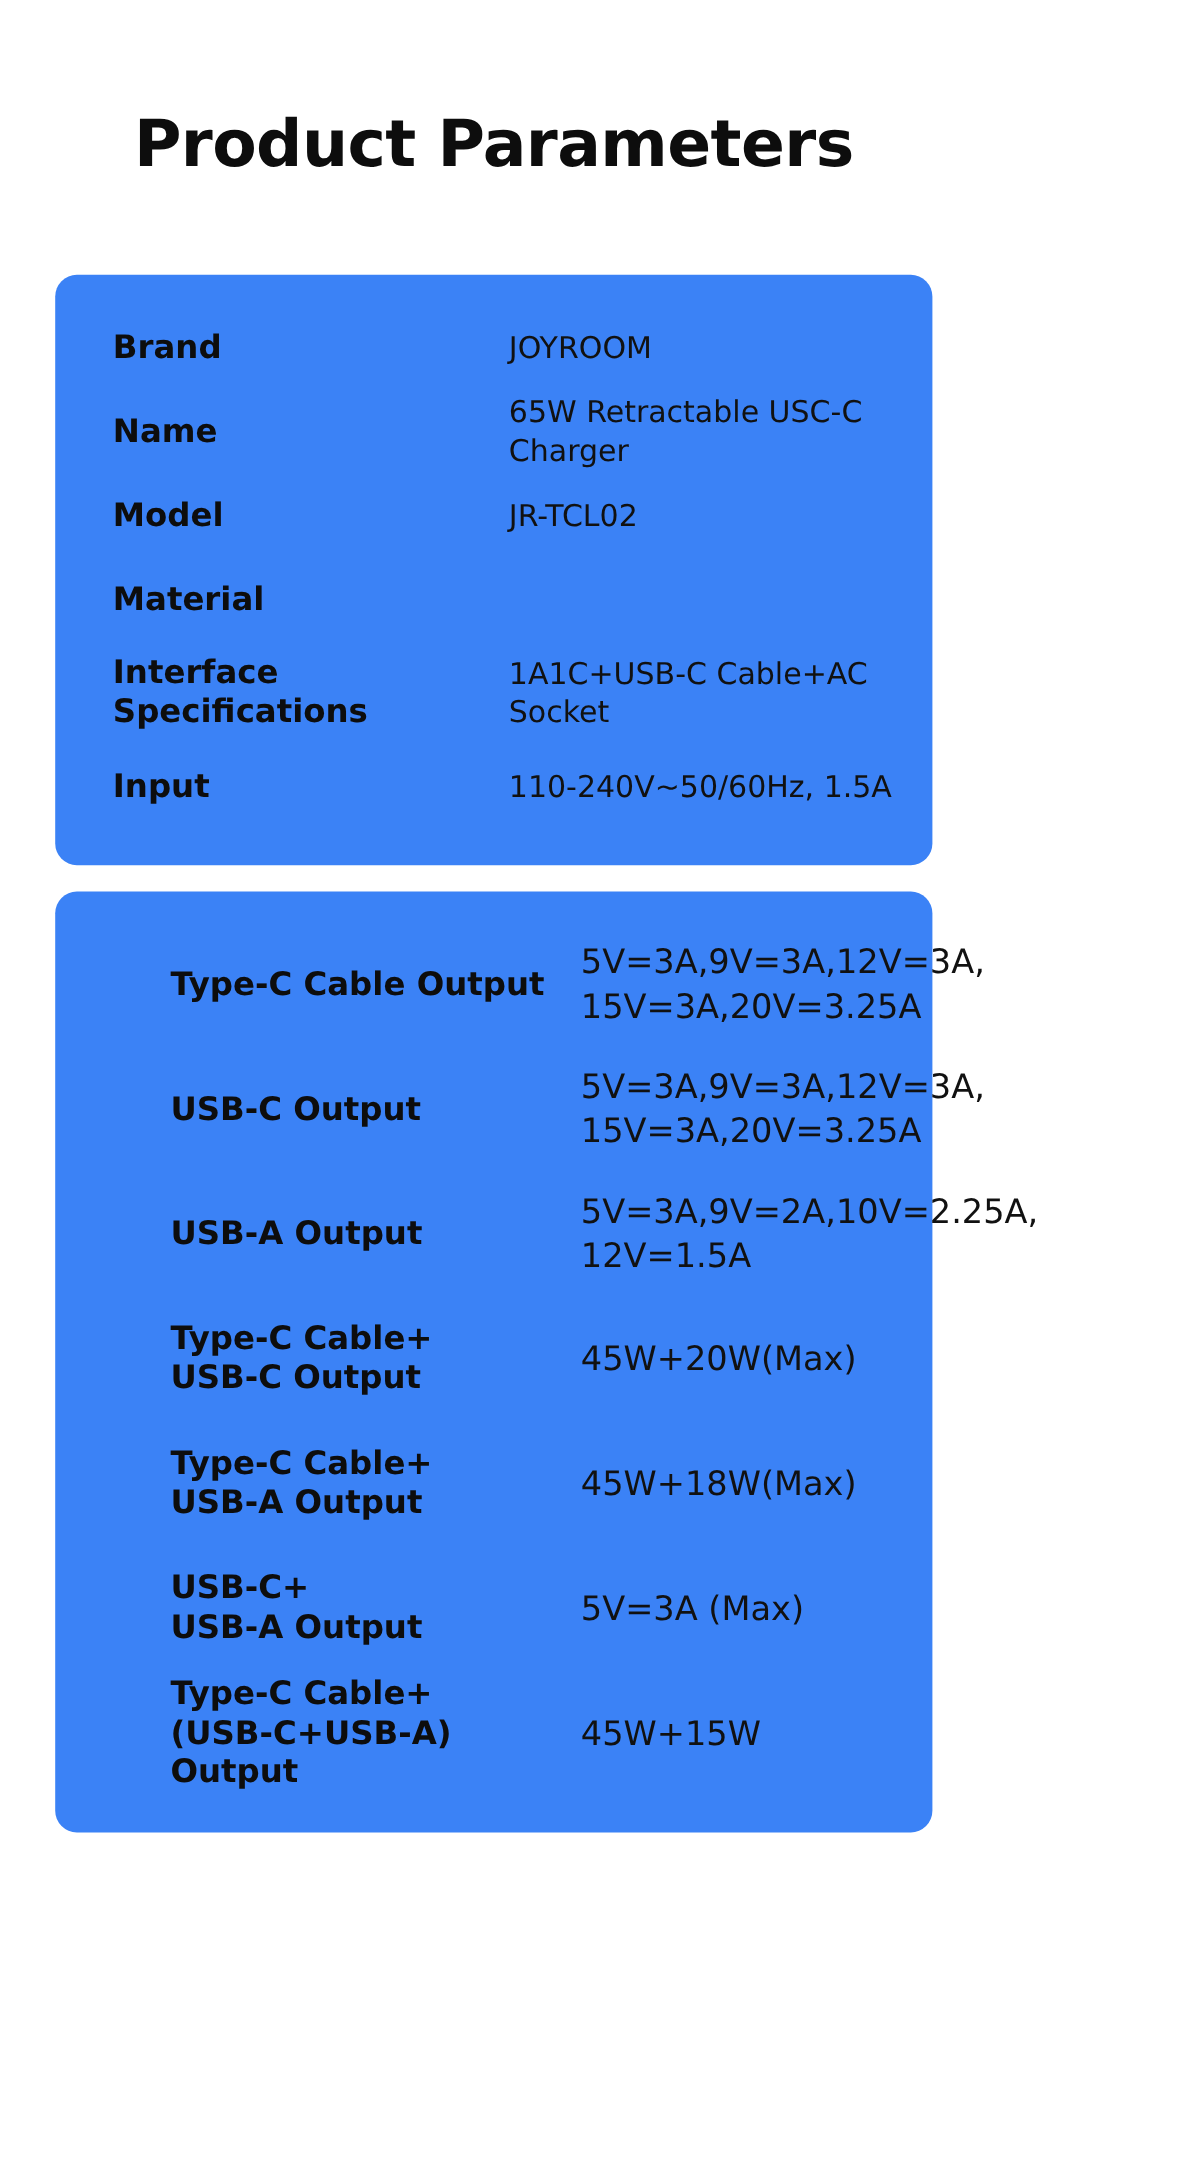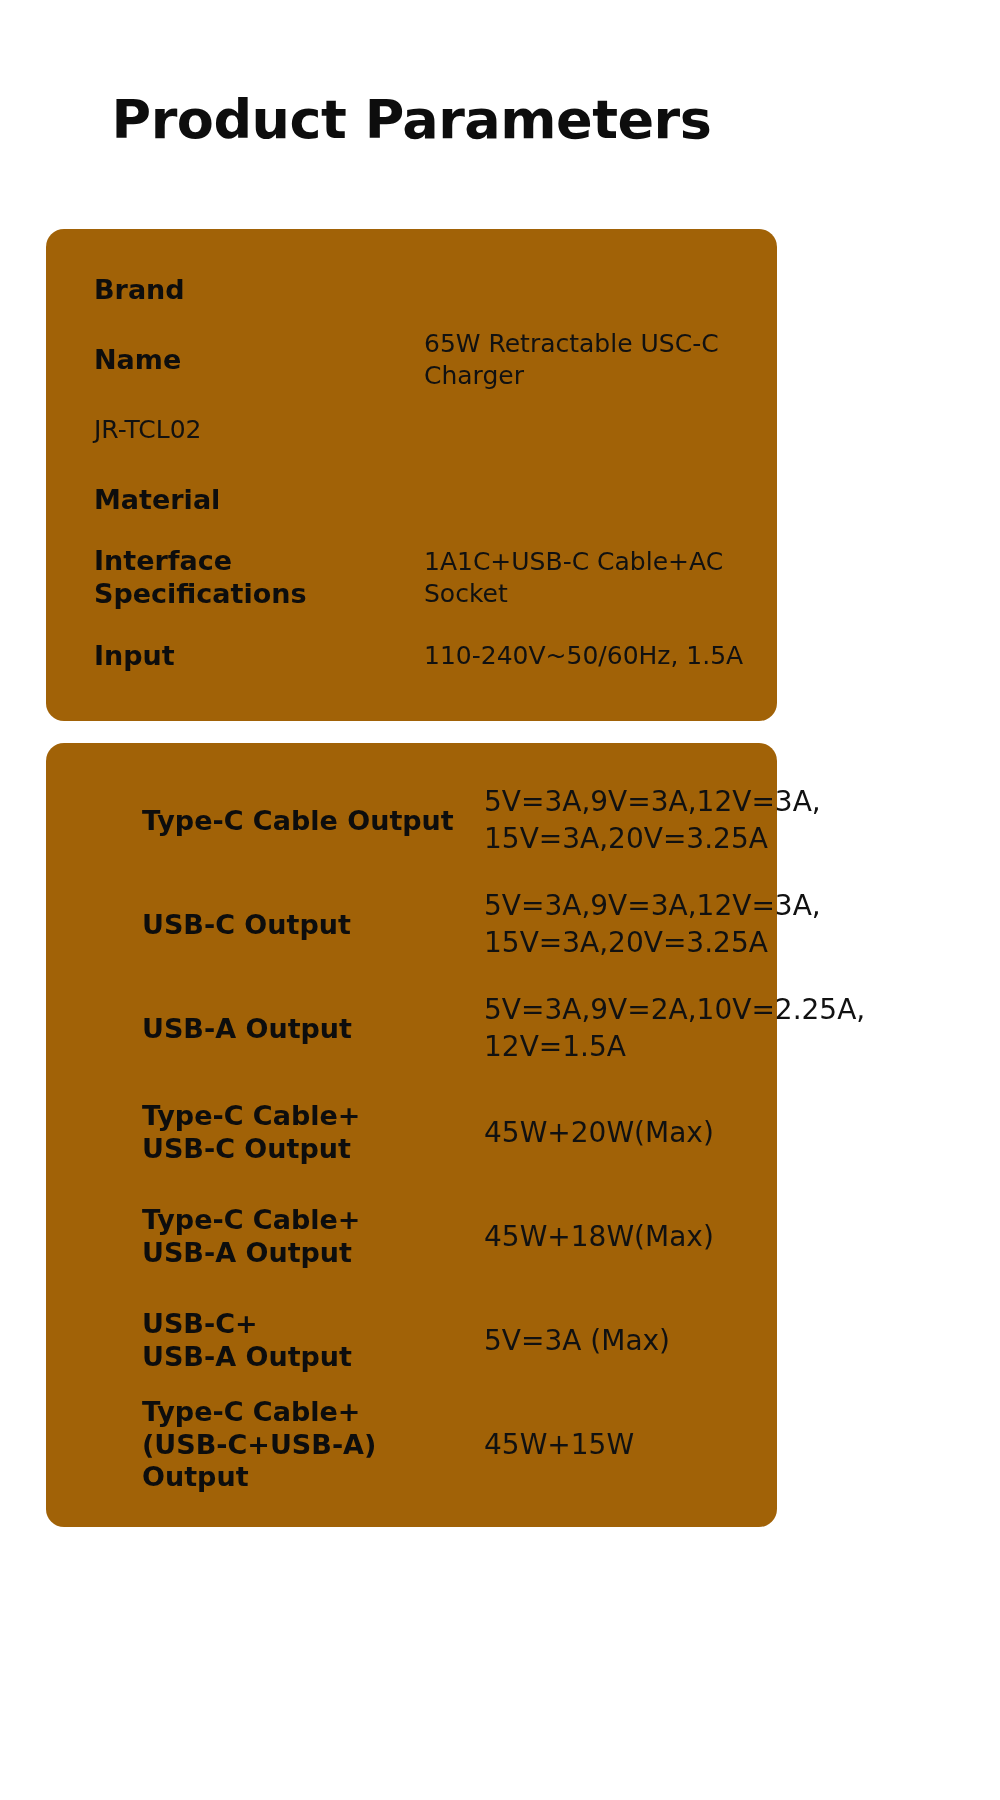--- a/index.html
+++ b/index.html
@@ -25,21 +25,21 @@
     font-size: 54px;
     font-weight: bold;
     letter-spacing: -0.5px;
     color: #0d0d0d;
     padding-top: 88px;
     padding-bottom: 0;
     margin: 0;
     font-family: "DejaVu Sans", sans-serif;
   }
   .panel {
-    background: #a16207;
+    background: #3b82f6;
     border-radius: 18px;
     margin: 0 46px;
     box-sizing: border-box;
   }
   .panel-basic {
     margin-top: 78px;
     padding: 26px 0 30px 0;
   }
   .panel-output {
     margin-top: 22px;
@@ -95,28 +95,30 @@
 <body>
 
 <div class="page">
 
   <h1 class="title">Product Parameters</h1>
 
   <div class="panel panel-basic">
 
     <div class="row">
       <div class="label">Brand</div>
+      <div class="value">JOYROOM</div>
     </div>
 
     <div class="row">
       <div class="label">Name</div>
       <div class="value">65W Retractable USC-C Charger</div>
     </div>
 
     <div class="row">
+      <div class="label">Model</div>
       <div class="value">JR-TCL02</div>
     </div>
 
     <div class="row">
       <div class="label">Material</div>
     </div>
 
     <div class="row tall">
       <div class="label">Interface
 Specifications</div>

